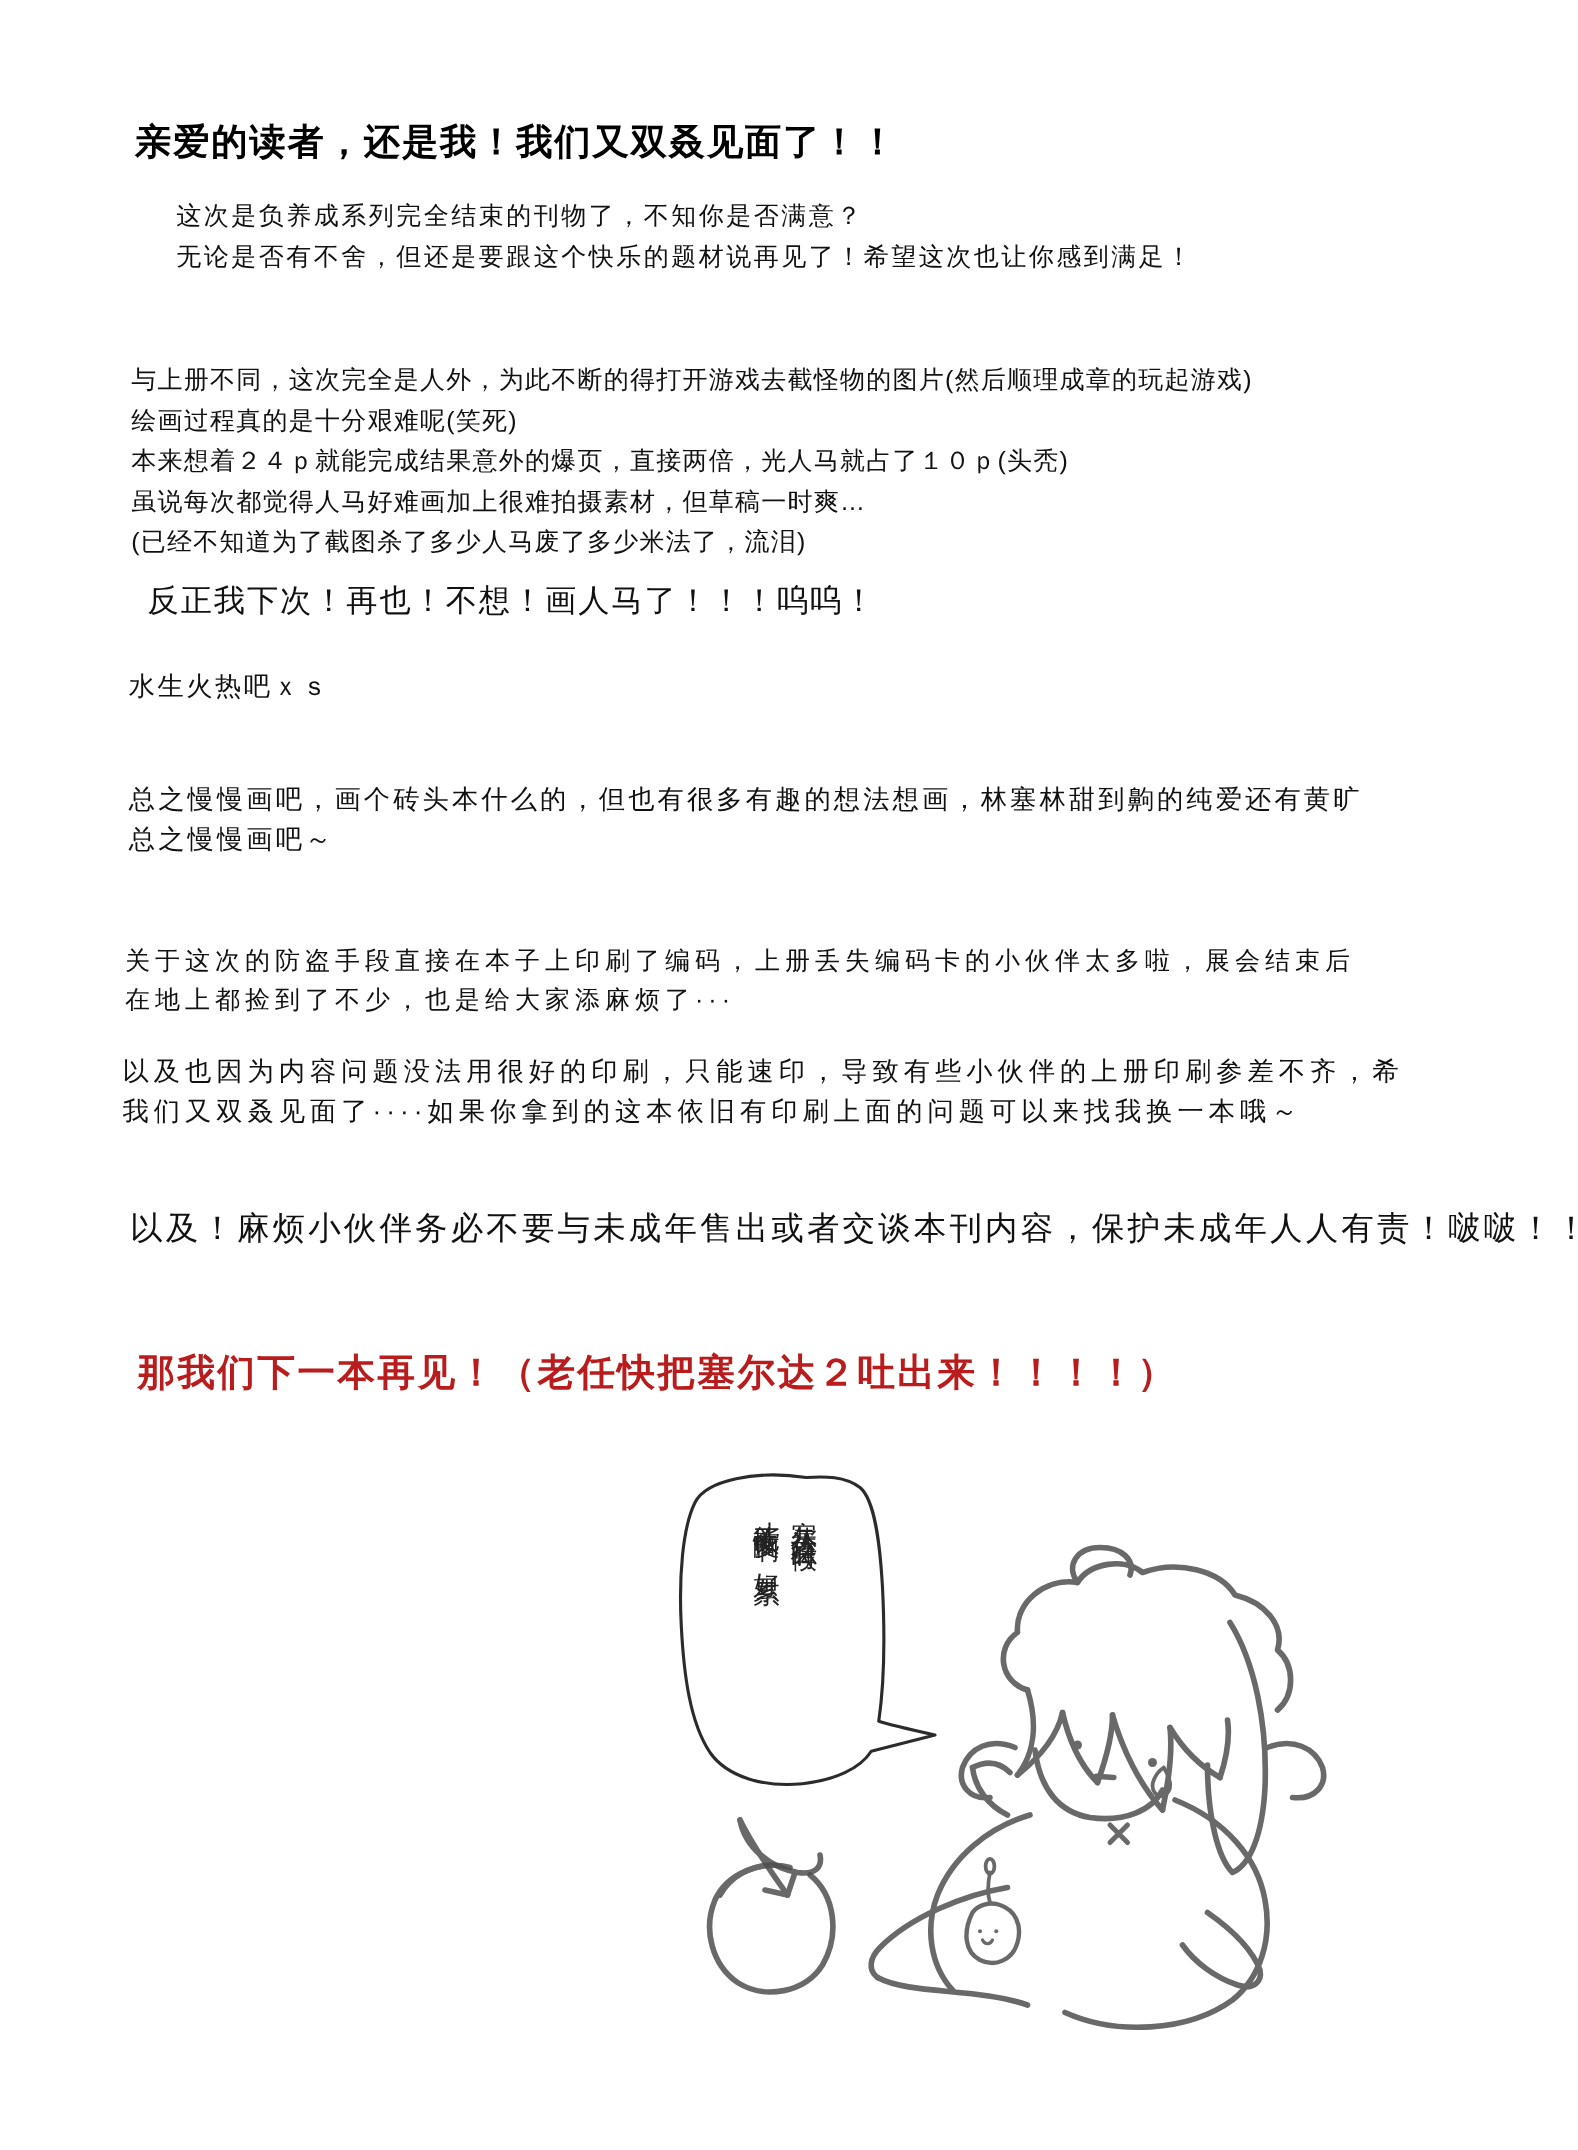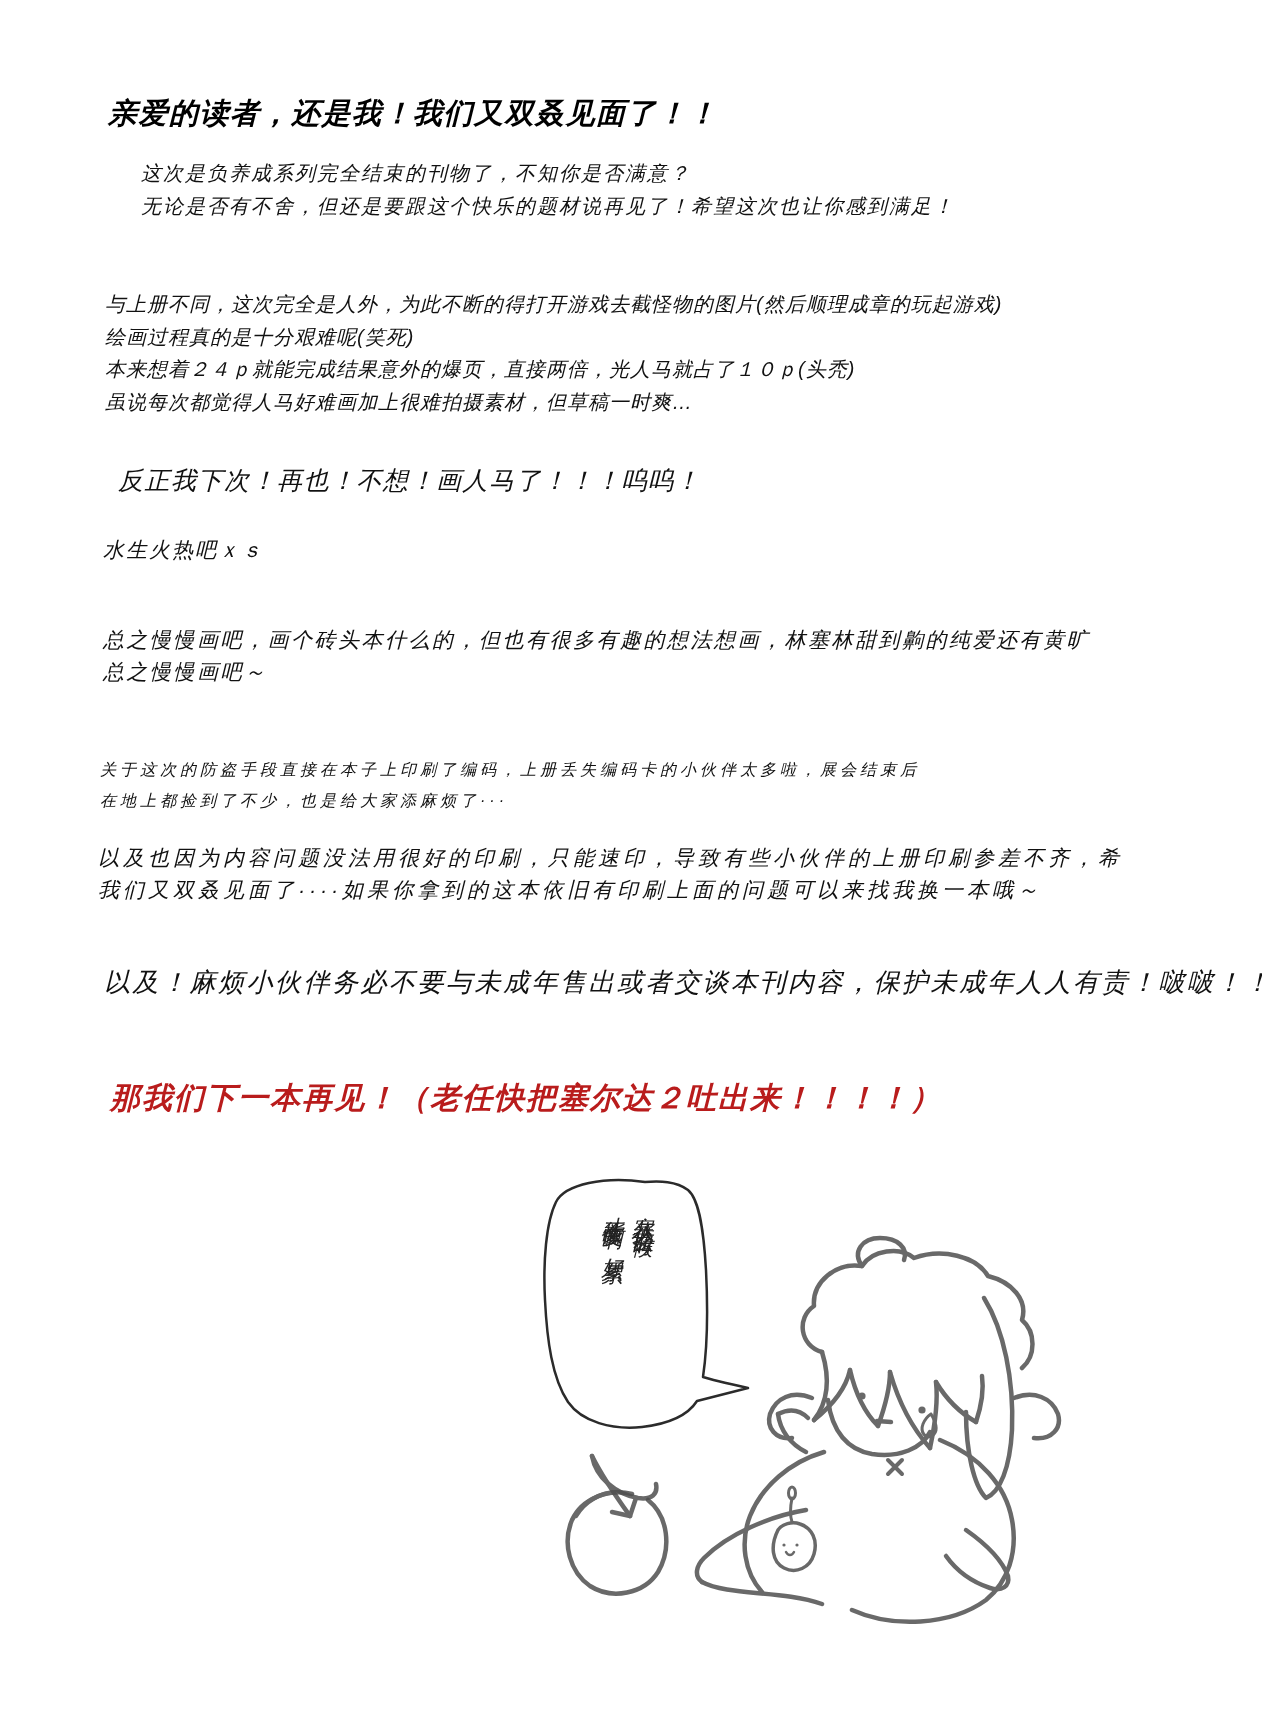--- a/index.html
+++ b/index.html
@@ -5,31 +5,31 @@
   html,body { margin:0; padding:0; background:#ffffff; }
   .page {
     position: relative;
     width: 1262px;
     height: 1720px;
     background: #ffffff;
     overflow: hidden;
     font-family: "Liberation Sans", "DejaVu Sans", sans-serif;
     color: #111111;
   }
-  .abs { position: absolute; white-space: nowrap; font-style: italic; }
+  .abs { position: absolute; white-space: nowrap; }
   .heading {
     left: 108px; top: 94px;
     font-size: 29px; font-weight: 700; letter-spacing: 1.5px; color:#000;
   }
   .intro      { left: 105px; top: 157px; font-size: 20px; line-height: 33px; letter-spacing: 2px; margin-left: 36px; }
   .process    { left: 105px; top: 275px; font-size: 20px; line-height: 32.5px; letter-spacing: 1px; margin-top: 13px; }
   .vow        { left: 118px; top: 464px; font-size: 25px; letter-spacing: 1.5px; }
   .story      { left: 103px; top: 534px; font-size: 21px; line-height: 32px; letter-spacing: 2px; }
   .plans      { left: 103px; top: 624px; font-size: 21px; line-height: 32px; letter-spacing: 2.5px; }
-  .anti-theft { left: 100px; top: 754px; font-size: 16px; line-height: 31px; letter-spacing: 4px; }
+  .anti-theft { left: 100px; top: 754px; font-size: 20px; line-height: 31px; letter-spacing: 4px; }
   .printing   { left:  98px; top: 842px; font-size: 21px; line-height: 32px; letter-spacing: 4px; }
   .warning    { left: 104px; top: 965px; font-size: 26px; letter-spacing: 2.5px; }
   .farewell   { left: 110px; top: 1078px; font-size: 30px; font-weight: 700; letter-spacing: 2px; color:#b91c1c; }
   .bubble-text {
     left: 597px; top: 1200px; height: 228px;
     writing-mode: vertical-rl;
     font-size: 21px;
     line-height: 30px;
     letter-spacing: 3.5px;
     color: #222;
@@ -50,20 +50,21 @@
   <div class="abs intro">
     <div>这次是负养成系列完全结束的刊物了，不知你是否满意？</div>
     <div>无论是否有不舍，但还是要跟这个快乐的题材说再见了！希望这次也让你感到满足！</div>
   </div>
 
   <div class="abs process">
     <div>与上册不同，这次完全是人外，为此不断的得打开游戏去截怪物的图片(然后顺理成章的玩起游戏)</div>
     <div>绘画过程真的是十分艰难呢(笑死)</div>
     <div>本来想着２４ｐ就能完成结果意外的爆页，直接两倍，光人马就占了１０ｐ(头秃)</div>
     <div>虽说每次都觉得人马好难画加上很难拍摄素材，但草稿一时爽…</div>
+    <div>(已经不知道为了截图杀了多少人马废了多少米法了，流泪)</div>
   </div>
 
   <div class="abs vow">反正我下次！再也！不想！画人马了！！！呜呜！</div>
 
   <div class="abs story">
     <div>水生火热吧ｘｓ</div>
   </div>
 
   <div class="abs plans">
     <div>总之慢慢画吧，画个砖头本什么的，但也有很多有趣的想法想画，林塞林甜到齁的纯爱还有黄旷</div>

